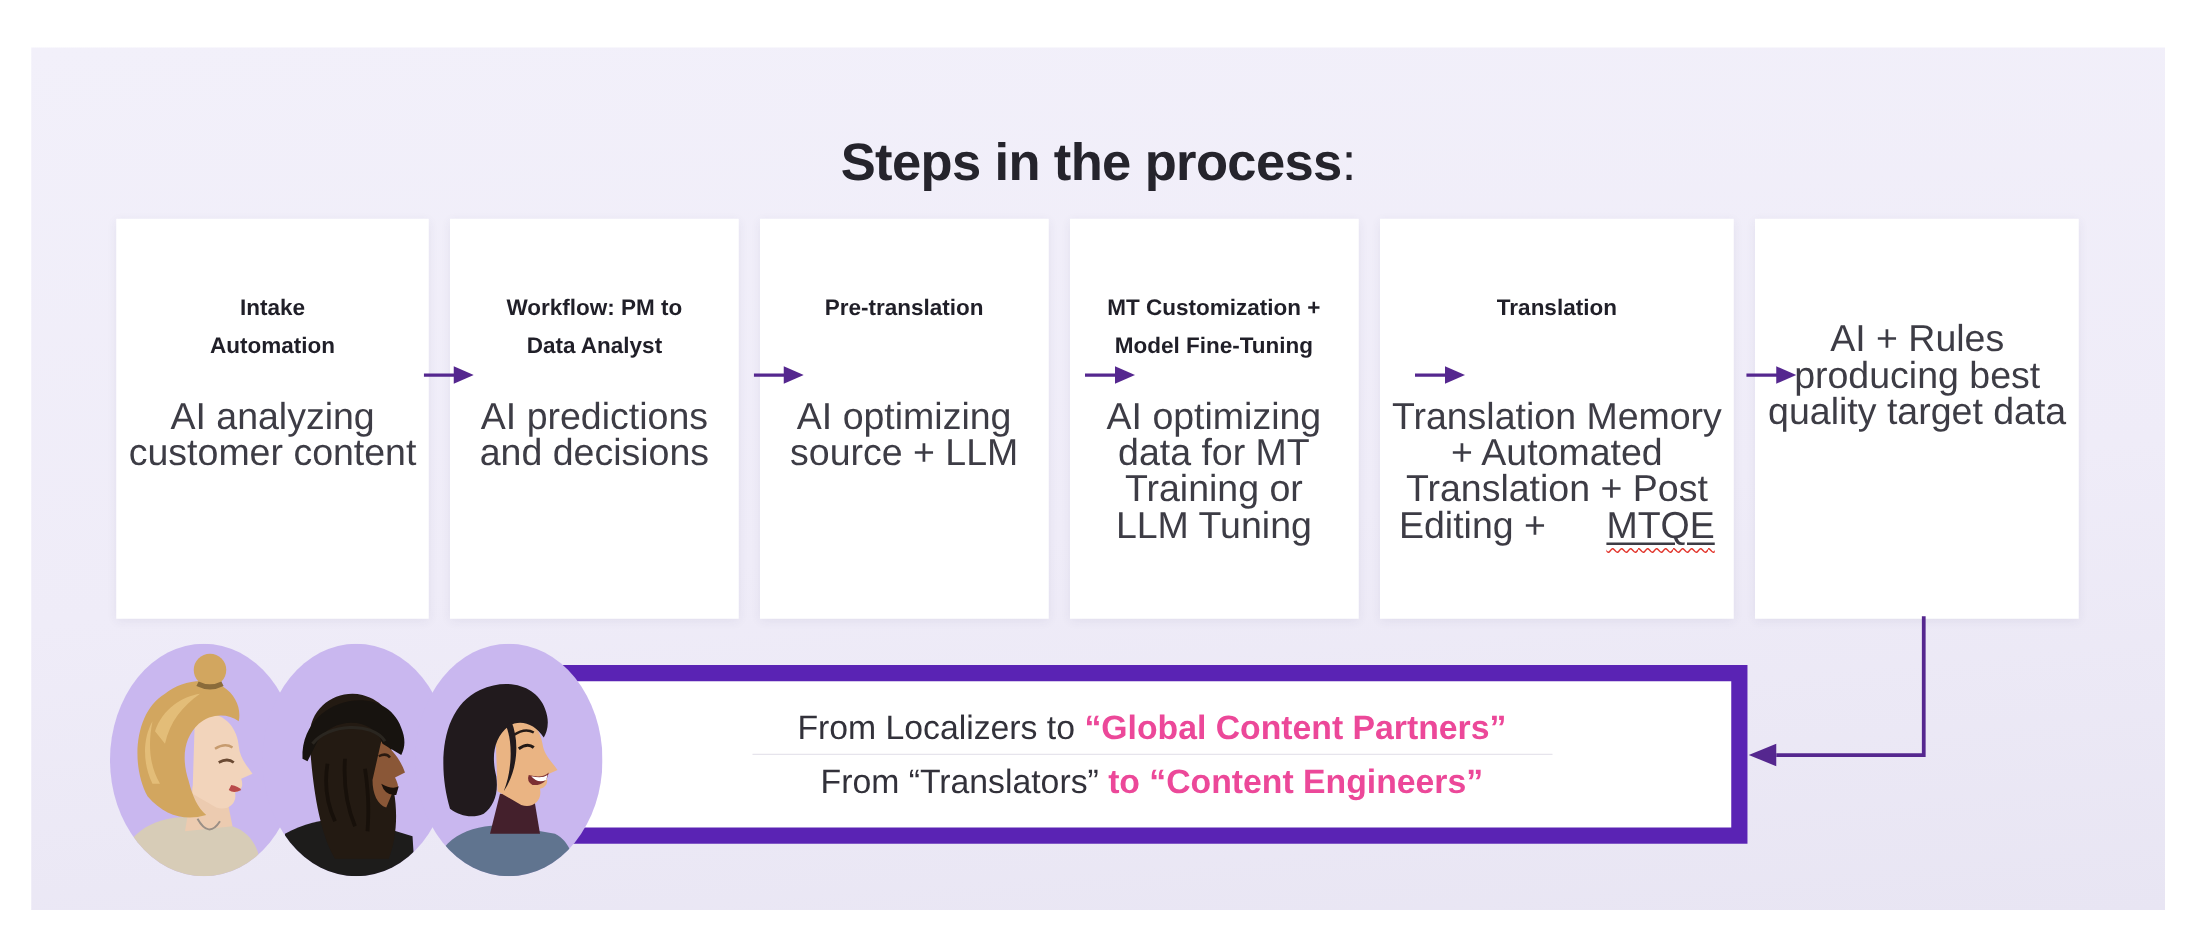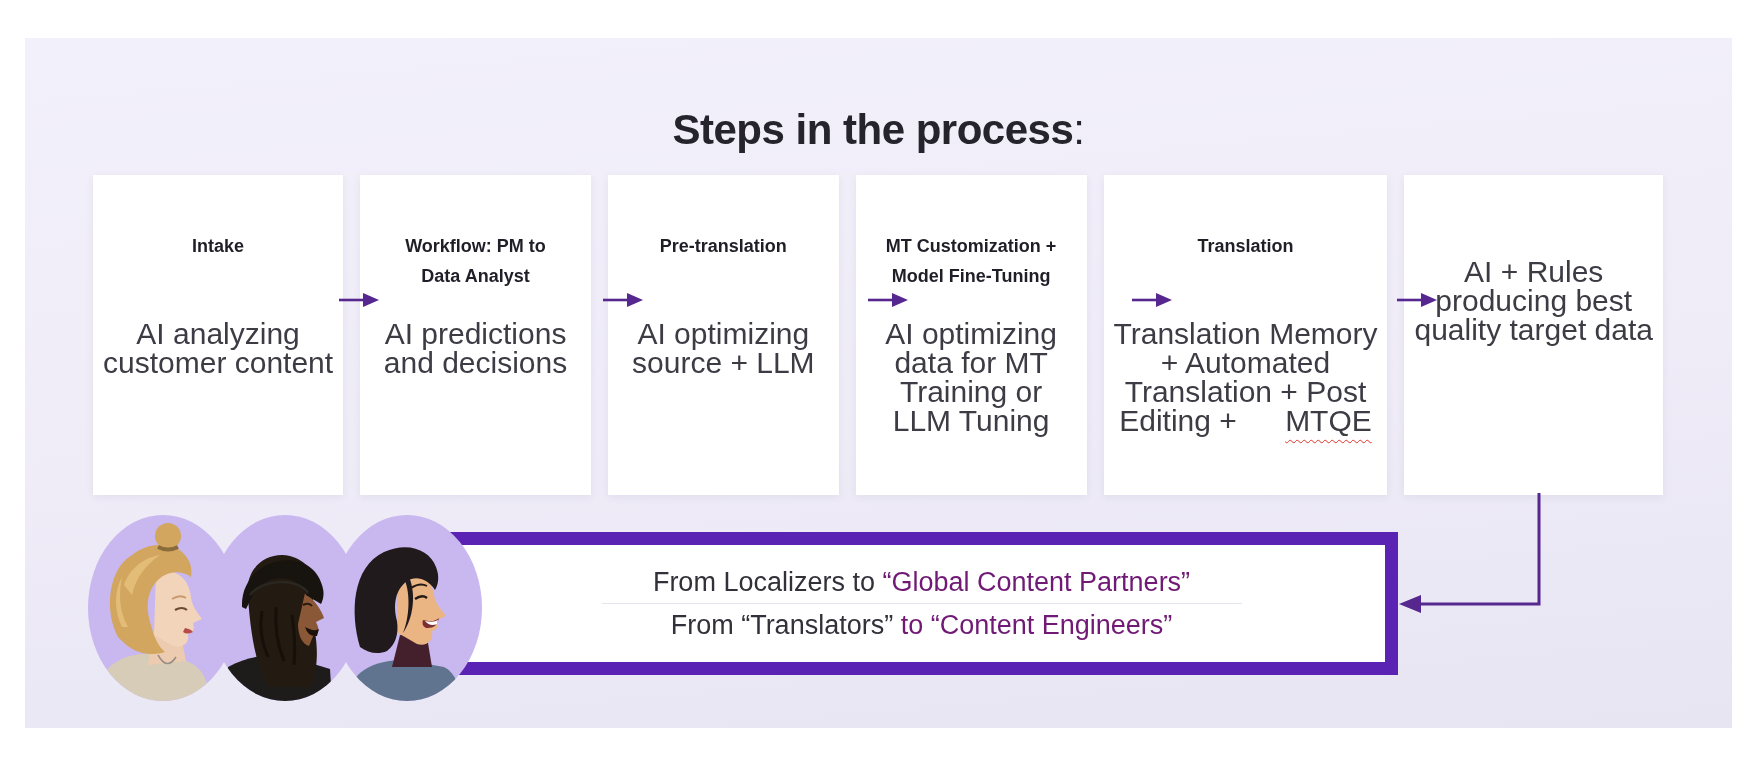--- a/index.html
+++ b/index.html
@@ -34,51 +34,52 @@
   }
   .card-title{
     height:62px;font-weight:700;font-size:18px;line-height:30px;
     color:var(--card_title_color);
   }
   .card-title span{display:block;white-space:nowrap;}
   .card-body{
     margin-top:26px;font-size:30px;line-height:29px;color:var(--card_body_color);
   }
   .card-body .bl{display:block;white-space:nowrap;}
-  .mtqe-u{text-decoration-thickness:1.5px;text-underline-offset:4px;margin-left:40px;}
+  .mtqe-u{text-decoration:underline;text-decoration-thickness:1.5px;text-underline-offset:4px;margin-left:40px;}
   .mtqe-w{text-decoration:underline wavy var(--spellcheck_red);text-decoration-thickness:1px;text-underline-offset:8px;}
   .flow-arrow{position:absolute;z-index:2;}
   .elbow-arrow{position:absolute;left:1370px;top:452px;z-index:2;}
   .banner{
     position:absolute;left:420px;top:494px;width:953px;height:143px;z-index:1;
     background:#ffffff;border:13px solid var(--banner_purple);
     display:flex;flex-direction:column;justify-content:center;align-items:center;
   }
   .banner-line{font-size:27px;line-height:34px;color:#32313a;white-space:nowrap;}
-  .banner-line b{font-weight:400;color:#701a75;}
+  .banner-line b{font-weight:700;color:#ec4899;}
   .banner-divider{width:640px;height:1px;background:#e6e4ec;margin:4px auto;}
   .avatars{position:absolute;left:0;top:0;z-index:3;}
   .avatar{position:absolute;width:150px;height:186px;}
   .av1{left:63px;top:477px}
   .av2{left:185px;top:477px}
   .av3{left:307px;top:477px}
 </style>
 </head>
 <body>
 
 <div class="page">
   <div class="panel">
 
     <h1 class="title"><span>Steps in the process</span><span class="colon">:</span></h1>
 
     <div class="cards-row">
 
       <div class="card">
         <div class="card-title">
           <span>Intake</span>
+          <span>Automation</span>
         </div>
         <div class="card-body">
           <span class="bl">AI analyzing</span>
           <span class="bl">customer content</span>
         </div>
       </div>
 
       <div class="card">
         <div class="card-title">
           <span>Workflow: PM to</span>

